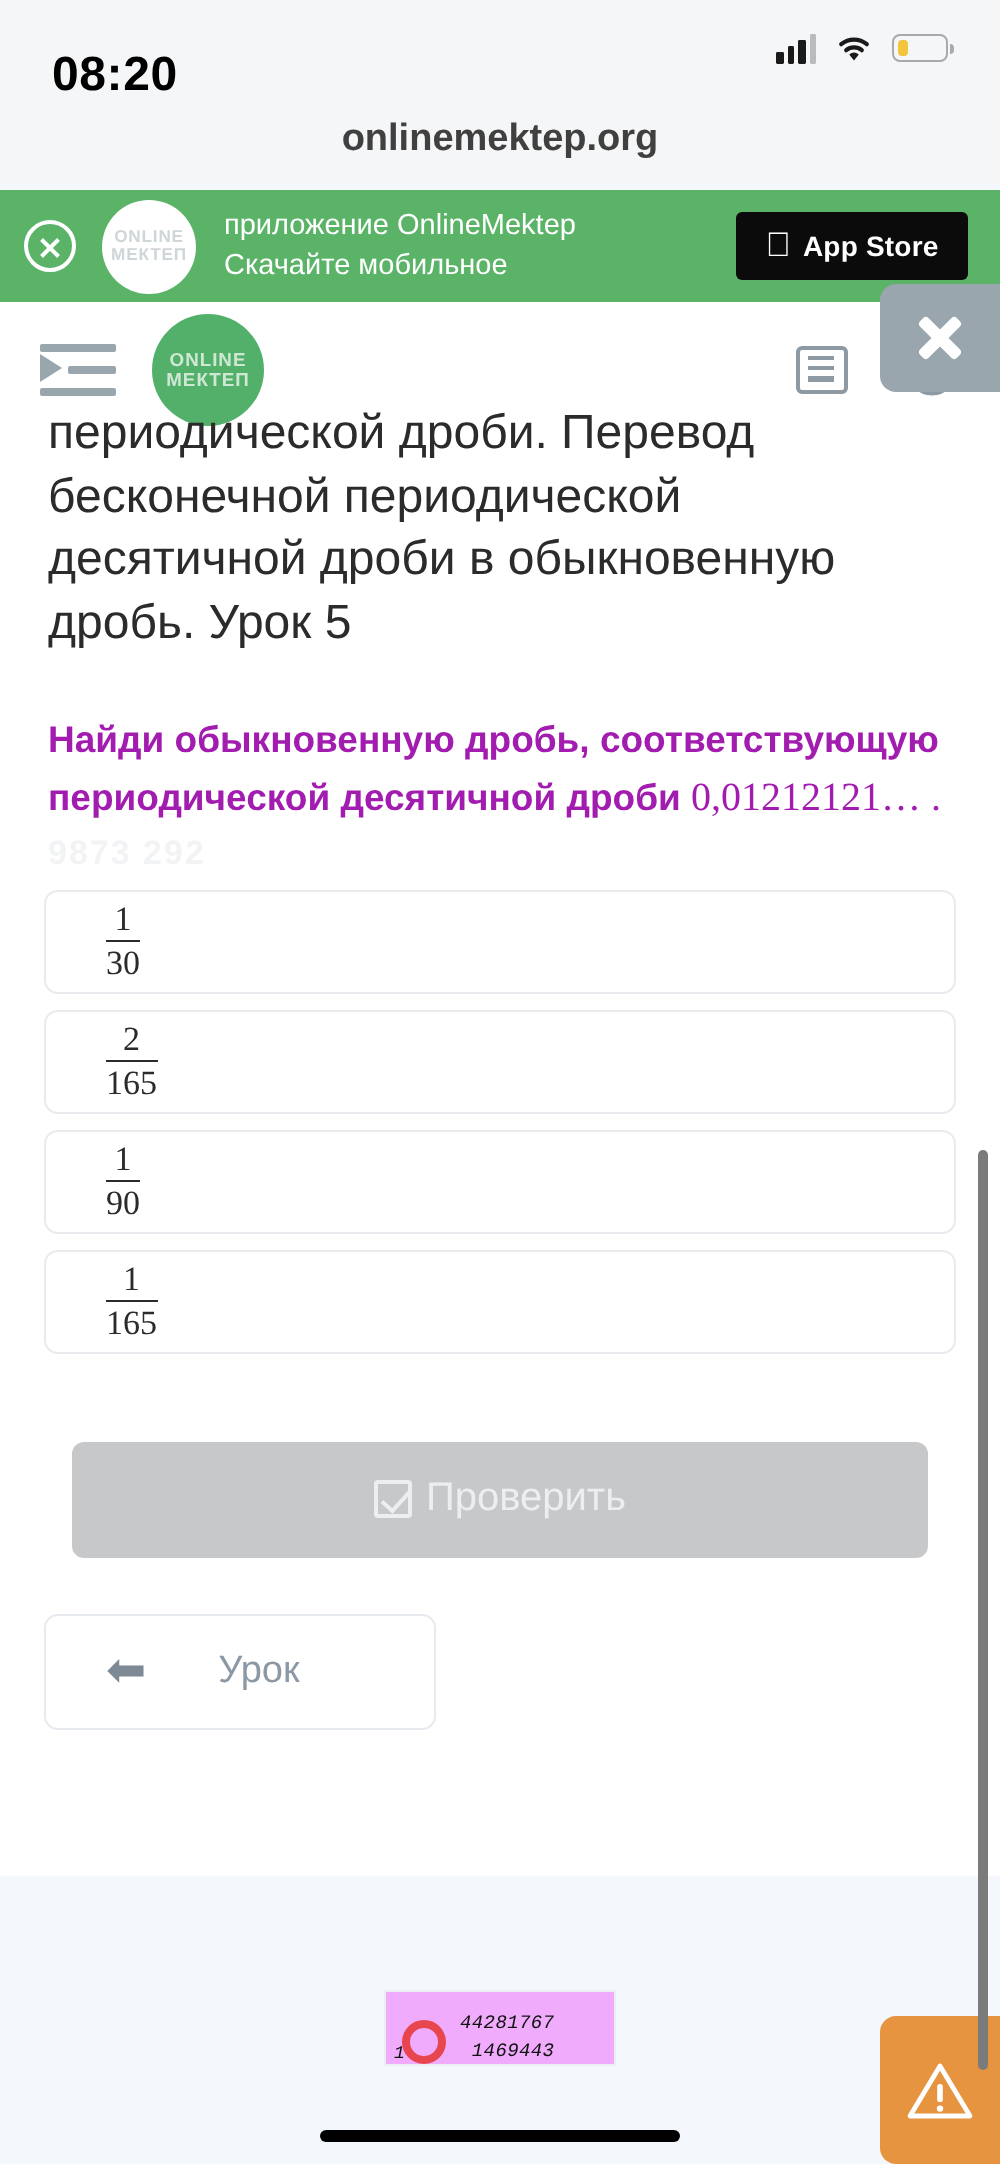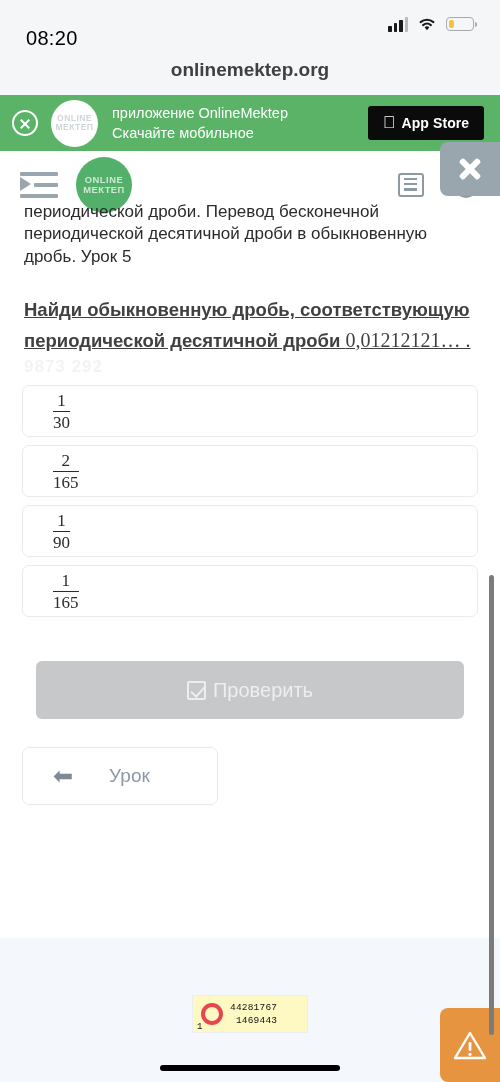--- a/index.html
+++ b/index.html
@@ -11,21 +11,21 @@
   }
   .phone { position:relative; width:500px; height:1082px; background:#f4f7fb; }
 
   
   .statusbar {
     position:absolute; top:0; left:0; width:500px; height:48px;
     background:#f5f6f7;
     display:flex; align-items:center; justify-content:space-between;
     padding:0 26px;
   }
-  .clock { font-size:20px; font-weight:normal; color:#000; letter-spacing:.3px;margin-top:28px; }
+  .clock { font-size:24px; font-weight:bold; color:#000; letter-spacing:.3px;margin-top:28px; }
   .status-icons { display:flex; align-items:center; gap:9px; }
   .sig { display:flex; align-items:flex-end; gap:2px; height:15px; }
   .sig i { display:block; width:3.5px; background:#1a1a1a; border-radius:.7px; }
   .sig i:nth-child(1){height:6px;} .sig i:nth-child(2){height:9px;}
   .sig i:nth-child(3){height:12px;} .sig i:nth-child(4){height:15px;background:#b9bbbd;}
   .wifi { width:20px; height:15px; position:relative; }
   .batt {
     width:28px; height:14px; border:1.6px solid #a8aaac; border-radius:4px;
     position:relative; display:flex; align-items:center; padding:1.6px;
   }
@@ -117,26 +117,26 @@
     width:26px; height:24px; border:2.5px solid #8d9aa4; border-radius:3px;
     position:relative; margin-right:28px; flex:0 0 auto;
   }
   .list-icon .lrow { position:absolute; left:4px; height:2.6px; background:#8d9aa4; width:13px; }
   .list-icon .lrow:nth-child(1){ top:2.5px; } 
   .list-icon .lrow:nth-child(2){ top:7.8px; }
   .list-icon .lrow:nth-child(3){ top:13.1px; }
   .globe-icon { width:28px; height:28px; flex:0 0 auto; }
 
   .title {
-    padding:0 24px; font-size:17px; line-height:1.32; color:#2b2b2b;
+    padding:0 24px; font-size:24px; line-height:1.32; color:#2b2b2b;
     margin-top:-18px;
   }
   .question {
     padding:0 24px; margin-top:28px;
-    font-size:18.5px; line-height:1.53; color:#404040;text-decoration:underline;
+    font-size:18.5px; line-height:1.53; color:#a21caf;
   }
   .question b { font-weight:bold; }
   .question .num { font-family:"Liberation Serif", serif; font-weight:normal; font-size:20px; }
   .ghost {
     padding:0 24px; margin-top:2px;
     font-size:17px; color:#f2f3f5; font-weight:bold; letter-spacing:1px;
   }
 
   .options { padding:8px 22px 0 22px; }
   .option {
@@ -172,22 +172,22 @@
   .back-btn .arrow { font-size:24px; color:#7d8a96; line-height:1; }
   .back-btn .btxt { font-size:19px; color:#8c98a4; }
 
   
   .footer {
     position:absolute; top:938px; left:0; width:500px; height:144px;
     background:#f4f7fb;
   }
   .counter {
     position:absolute; left:192px; top:57px; width:116px; height:38px;
-    background:#fef9c3; border:1px solid #eceff2;
-    display:flex; align-items:center;
+    background:#f0abfc; border:1px solid #eceff2;
+    display:flex; align-items:flex-end;font-style:italic;
   }
   .counter .ring {
     width:22px; height:22px; border:4px solid #e8464e; border-radius:50%;
     margin-left:8px; flex:0 0 auto;
   }
   .counter .nums {
     margin-left:7px; font-family:"Liberation Mono", monospace;
     font-size:9.5px; color:#111; line-height:1.42; text-align:right; letter-spacing:.2px;
   }
   .counter .one {

